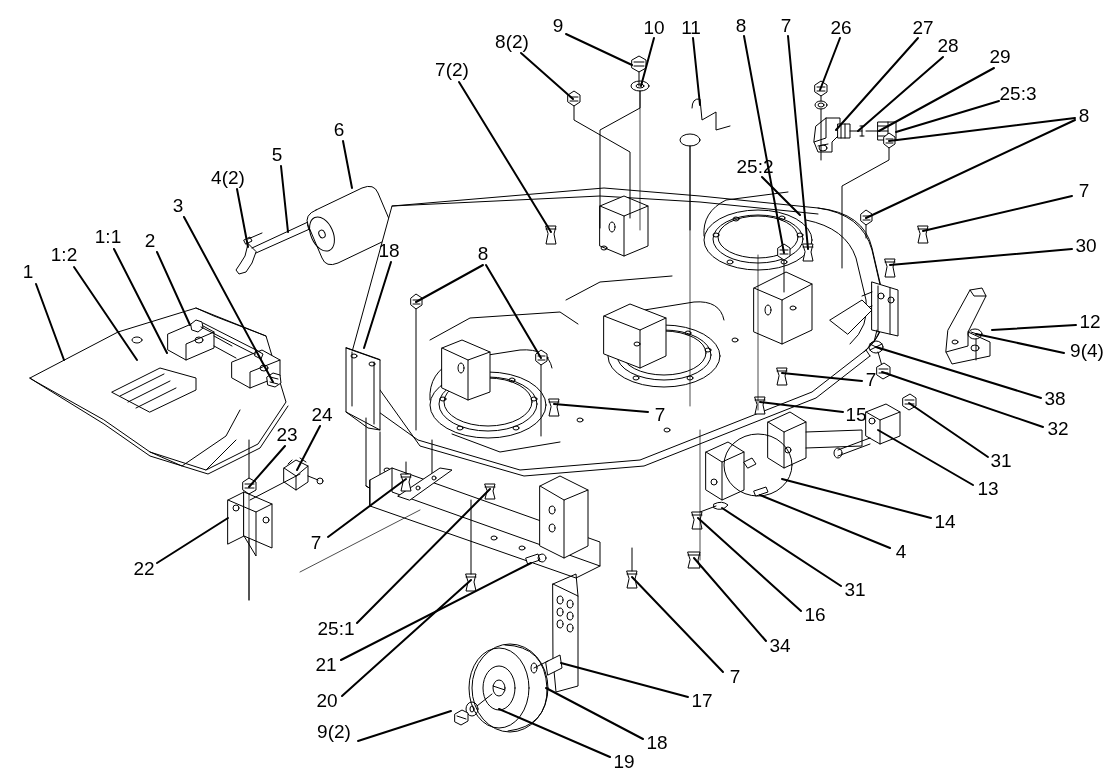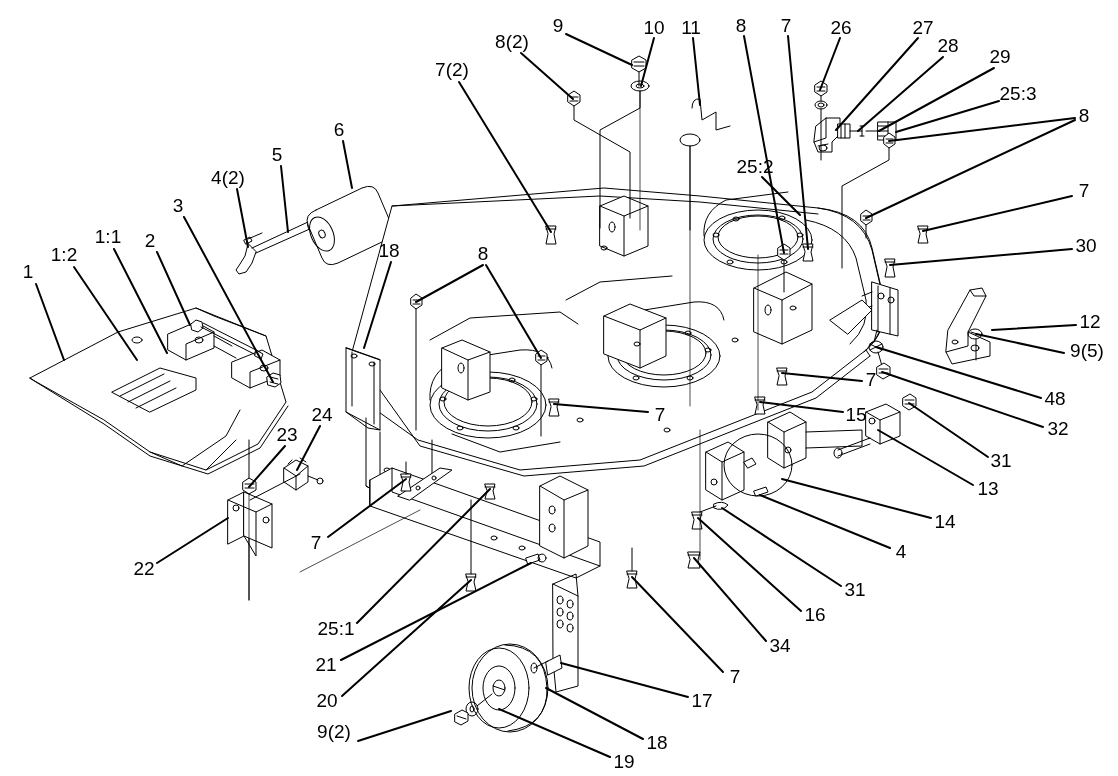--- a/index.html
+++ b/index.html
@@ -482,25 +482,25 @@
   <div class="lbl" style="left:841px;top:27px">26</div>
   <div class="lbl" style="left:923px;top:27px">27</div>
   <div class="lbl" style="left:948px;top:45px">28</div>
   <div class="lbl" style="left:1000px;top:56px">29</div>
   <div class="lbl" style="left:1018px;top:93px">25:3</div>
   <div class="lbl" style="left:1084px;top:115px">8</div>
   <div class="lbl" style="left:755px;top:166px">25:2</div>
   <div class="lbl" style="left:1084px;top:190px">7</div>
   <div class="lbl" style="left:1086px;top:245px">30</div>
   <div class="lbl" style="left:1090px;top:321px">12</div>
-  <div class="lbl" style="left:1087px;top:350px">9(5)</div>
+  <div class="lbl" style="left:1087px;top:350px">9(4)</div>
   <div class="lbl" style="left:389px;top:250px">18</div>
   <div class="lbl" style="left:483px;top:253px">8</div>
   <div class="lbl" style="left:871px;top:379px">7</div>
-  <div class="lbl" style="left:1055px;top:398px">48</div>
+  <div class="lbl" style="left:1055px;top:398px">38</div>
   <div class="lbl" style="left:1058px;top:428px">32</div>
   <div class="lbl" style="left:1001px;top:460px">31</div>
   <div class="lbl" style="left:988px;top:488px">13</div>
   <div class="lbl" style="left:856px;top:414px">15</div>
   <div class="lbl" style="left:945px;top:521px">14</div>
   <div class="lbl" style="left:901px;top:551px">4</div>
   <div class="lbl" style="left:855px;top:589px">31</div>
   <div class="lbl" style="left:815px;top:614px">16</div>
   <div class="lbl" style="left:780px;top:645px">34</div>
   <div class="lbl" style="left:735px;top:676px">7</div>

